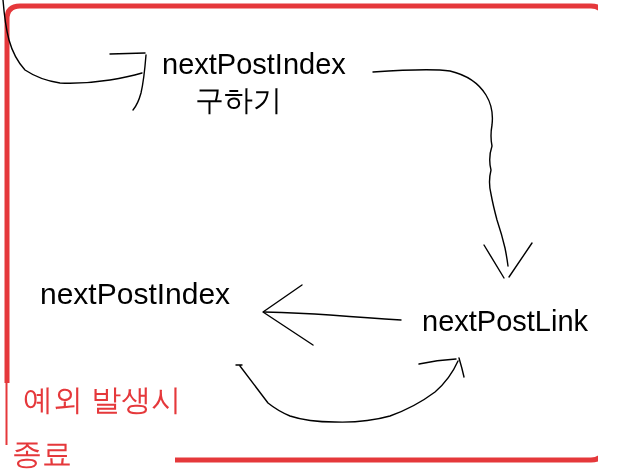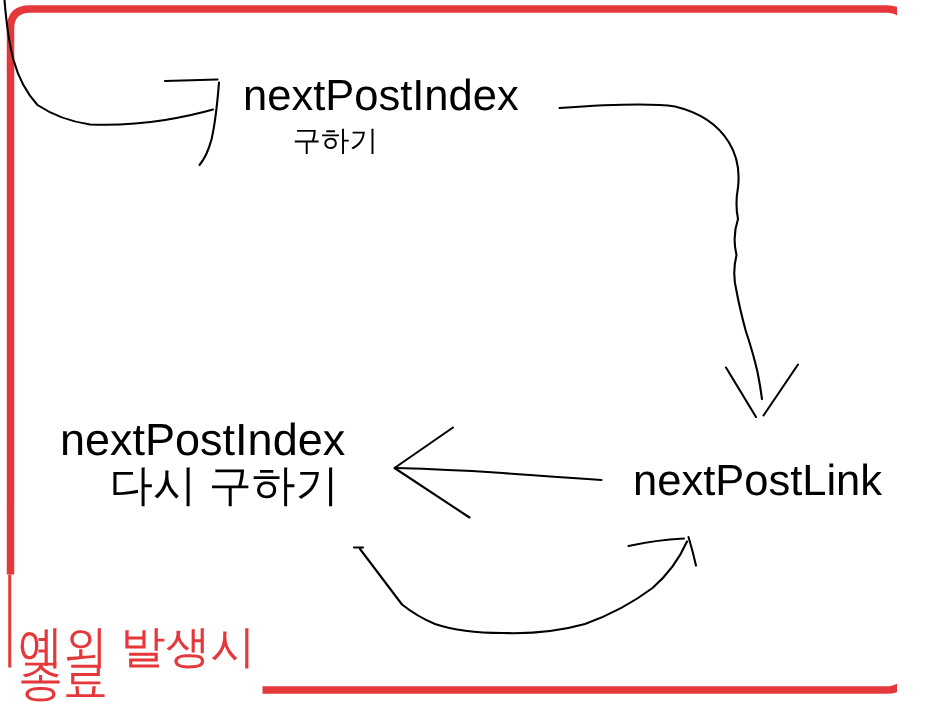--- a/index.html
+++ b/index.html
@@ -46,21 +46,21 @@
     position: absolute;
     color: var(--ink, #000000);
     line-height: 1.1;
     white-space: nowrap;
     letter-spacing: 0px;
   }
   .warn {
     color: var(--warning-red, #e5383b);
   }
   .fs29 { font-size: 29px; }
-  .fs28 { font-size: 19px; }
+  .fs28 { font-size: 29px; }
   .fs30 { font-size: 30px; }
 </style>
 </head>
 <body>
 
 <div id="canvas">
 
   <svg id="strokes" viewBox="0 0 617 475" xmlns="http://www.w3.org/2000/svg">
 
     <path class="red-stroke" d="M175 460 H591 Q604 460 604 447 V19 Q604 6 591 6 H20 Q7 6 7 19 V383"></path>
@@ -79,18 +79,17 @@
     <path class="ink-stroke" d="M419 364 Q437 360 456 359 M459 358 Q462 368 464 377"></path>
   </svg>
 
   <div class="label fs29" style="left:162px; top:49px;">nextPostIndex</div>
   <div class="label fs28" style="left:195px; top:85px;">구하기</div>
 
 
   <div class="label fs29" style="left:422px; top:306px;">nextPostLink</div>
 
   <div class="label fs30" style="left:40px; top:277px;">nextPostIndex</div>
-  <div class="label fs29" style="left:73px; top:309px;">다시 구하기</div>
 
-  <div class="label warn fs30" style="left:12px; top:383px;margin-top:32px;">예외 발생시</div>
+  <div class="label warn fs30" style="left:23px; top:383px;">예외 발생시</div>
   <div class="label warn fs30" style="left:12px; top:437px;font-family:Liberation Serif, serif;">종료</div>
 
 </div>
 
 </body></html>

